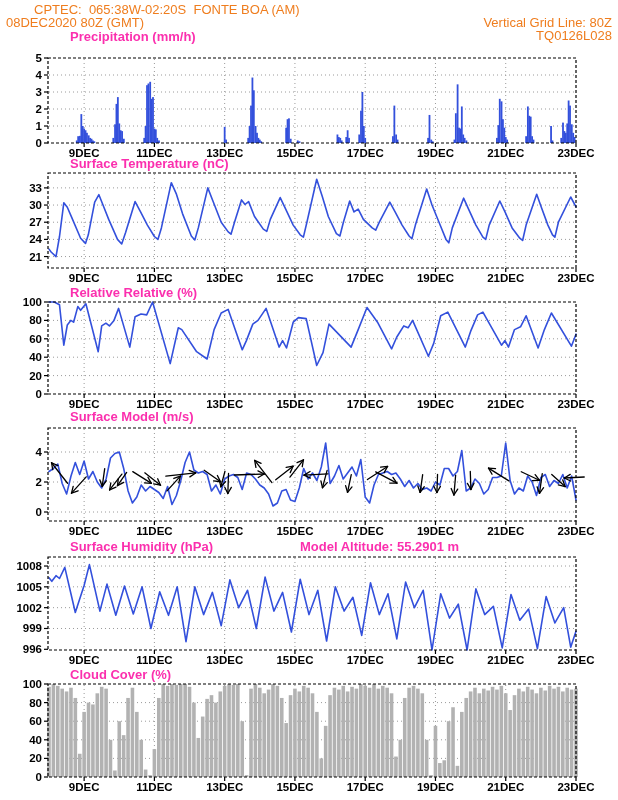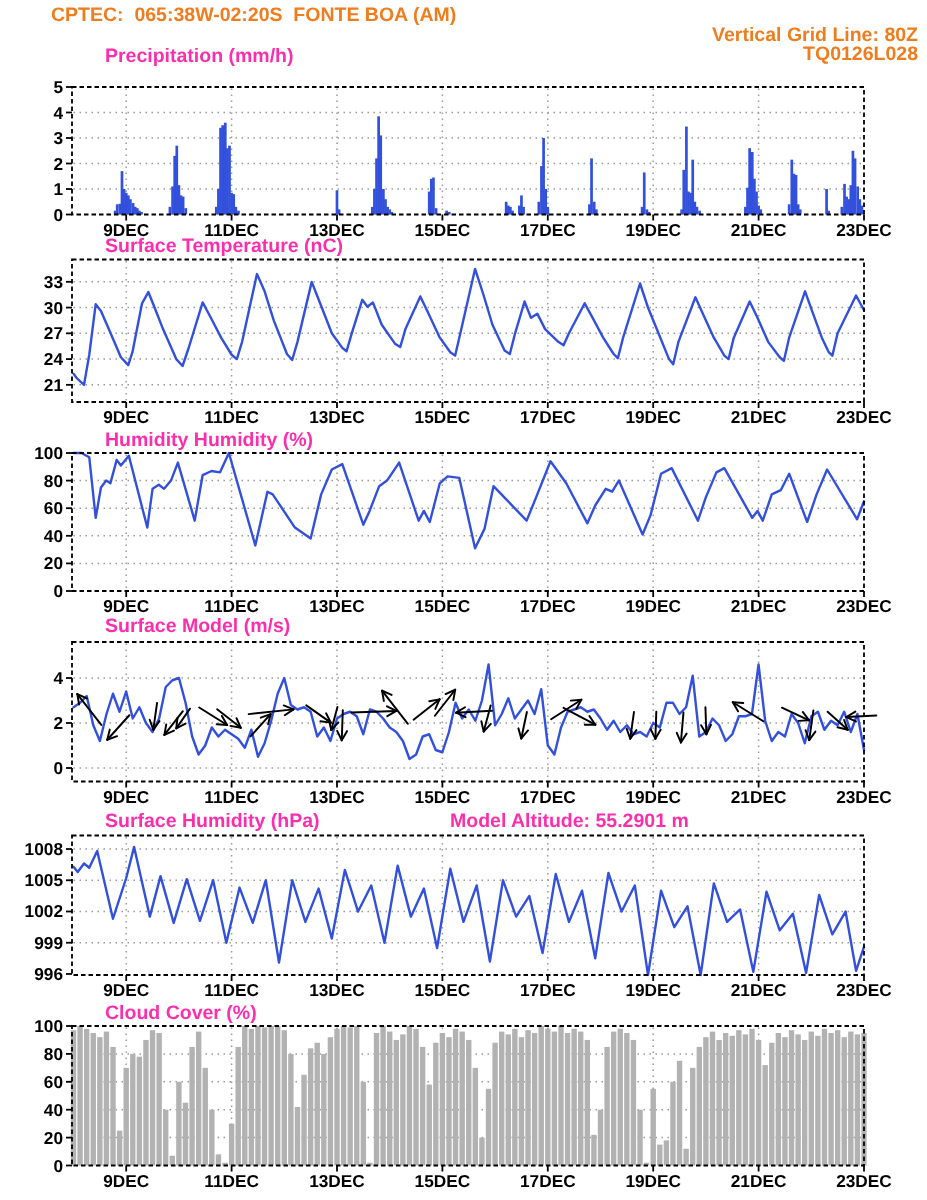--- a/index.html
+++ b/index.html
@@ -1,33 +1,34 @@
 <!DOCTYPE html>
 <html><head>
 <meta charset="utf-8">
 <style>
   html,body{margin:0;padding:0;background:#ffffff;}
   #stage{position:relative;width:618px;height:800px;background:#ffffff;overflow:hidden;
          font-family:"Liberation Sans",sans-serif;}
-  .hdr{position:absolute;font-weight:bold;font-size:13px;white-space:pre;color:#ef7d1e;}
+  .hdr{position:absolute;font-weight:normal;font-size:13px;white-space:pre;color:#ef7d1e;}
   .ttl{position:absolute;font-weight:bold;font-size:13px;white-space:pre;color:#fb2fae;}
   svg{position:absolute;left:0;top:0;}
   svg text{font-family:"Liberation Sans",sans-serif;font-weight:bold;fill:#000;}
 </style>
 </head>
 <body>
 
 <div id="stage">
   <div class="hdr" style="left:34px;top:2px;">CPTEC:  065:38W-02:20S  FONTE BOA (AM)</div>
+  <div class="hdr" style="left:6px;top:15px;">08DEC2020 80Z (GMT)</div>
   <div class="hdr" style="right:6px;top:15px;text-align:left;">Vertical Grid Line: 80Z</div>
   <div class="hdr" style="right:6px;top:28px;">TQ0126L028</div>
 
   <div class="ttl" style="left:70px;top:29px;text-align:center;">Precipitation (mm/h)</div>
   <div class="ttl" style="left:70px;top:156px;">Surface Temperature (nC)</div>
-  <div class="ttl" style="left:70px;top:285px;">Humidity Humidity (%)</div>
+  <div class="ttl" style="left:70px;top:285px;">Relative Relative (%)</div>
   <div class="ttl" style="left:70px;top:409px;">Surface Model (m/s)</div>
   <div class="ttl" style="left:70px;top:539px;">Surface Humidity (hPa)</div>
   <div class="ttl" style="left:300px;top:539px;">Model Altitude: 55.2901 m</div>
   <div class="ttl" style="left:70px;top:667px;">Cloud Cover (%)</div>
 
   <svg id="plot" width="618" height="800" viewBox="0 0 618 800">
       <g>
         <line x1="49" y1="126" x2="575" y2="126" stroke="#9a9a9a" stroke-width="1" stroke-dasharray="1 3"></line>
         <line x1="49" y1="109" x2="575" y2="109" stroke="#9a9a9a" stroke-width="1" stroke-dasharray="1 3"></line>
         <line x1="49" y1="92" x2="575" y2="92" stroke="#9a9a9a" stroke-width="1" stroke-dasharray="1 3"></line>

